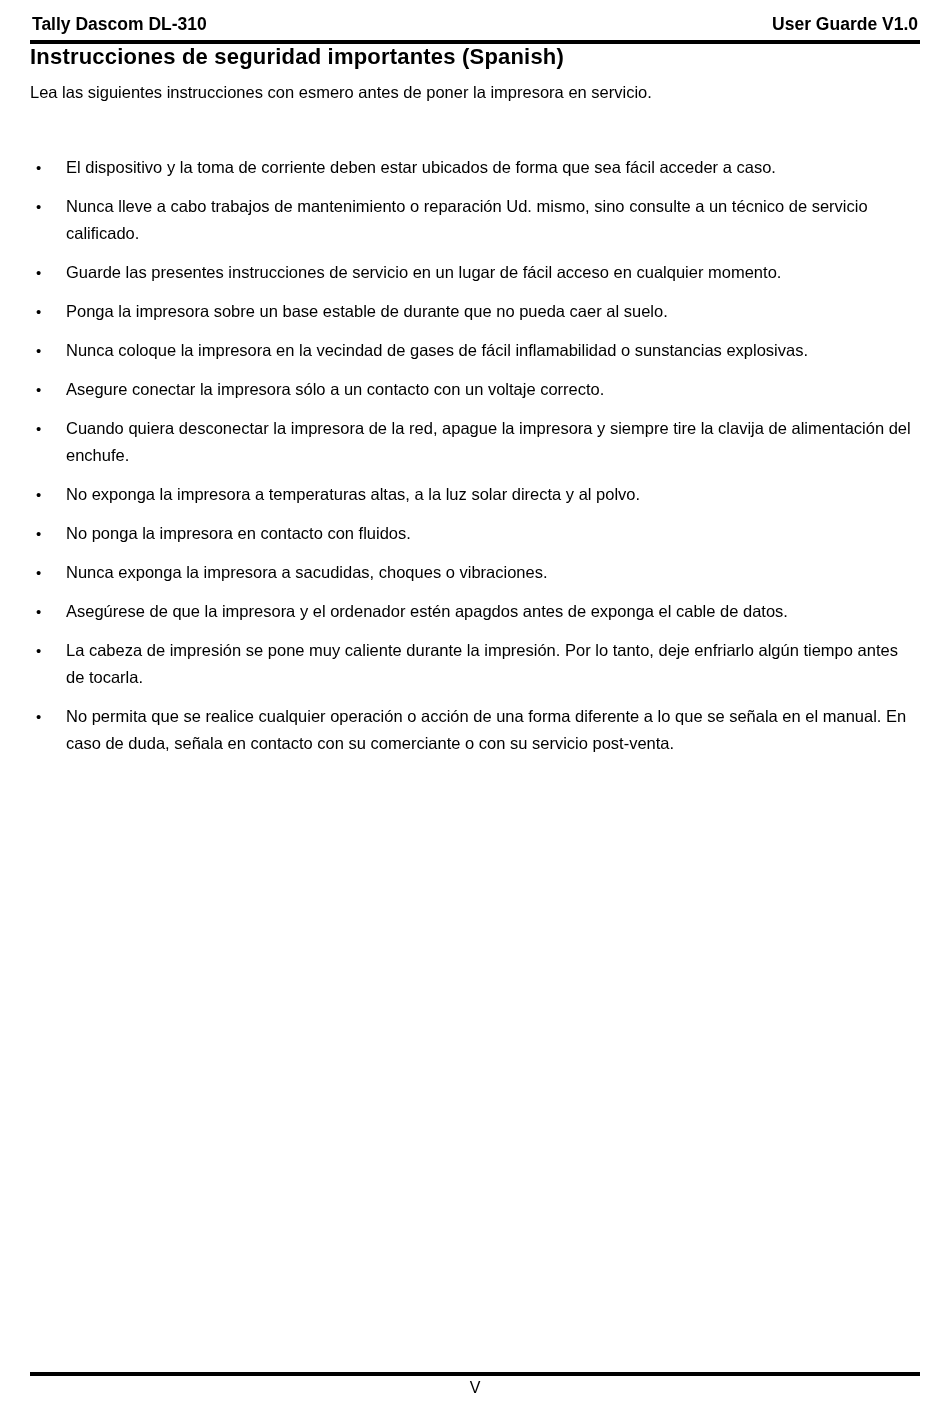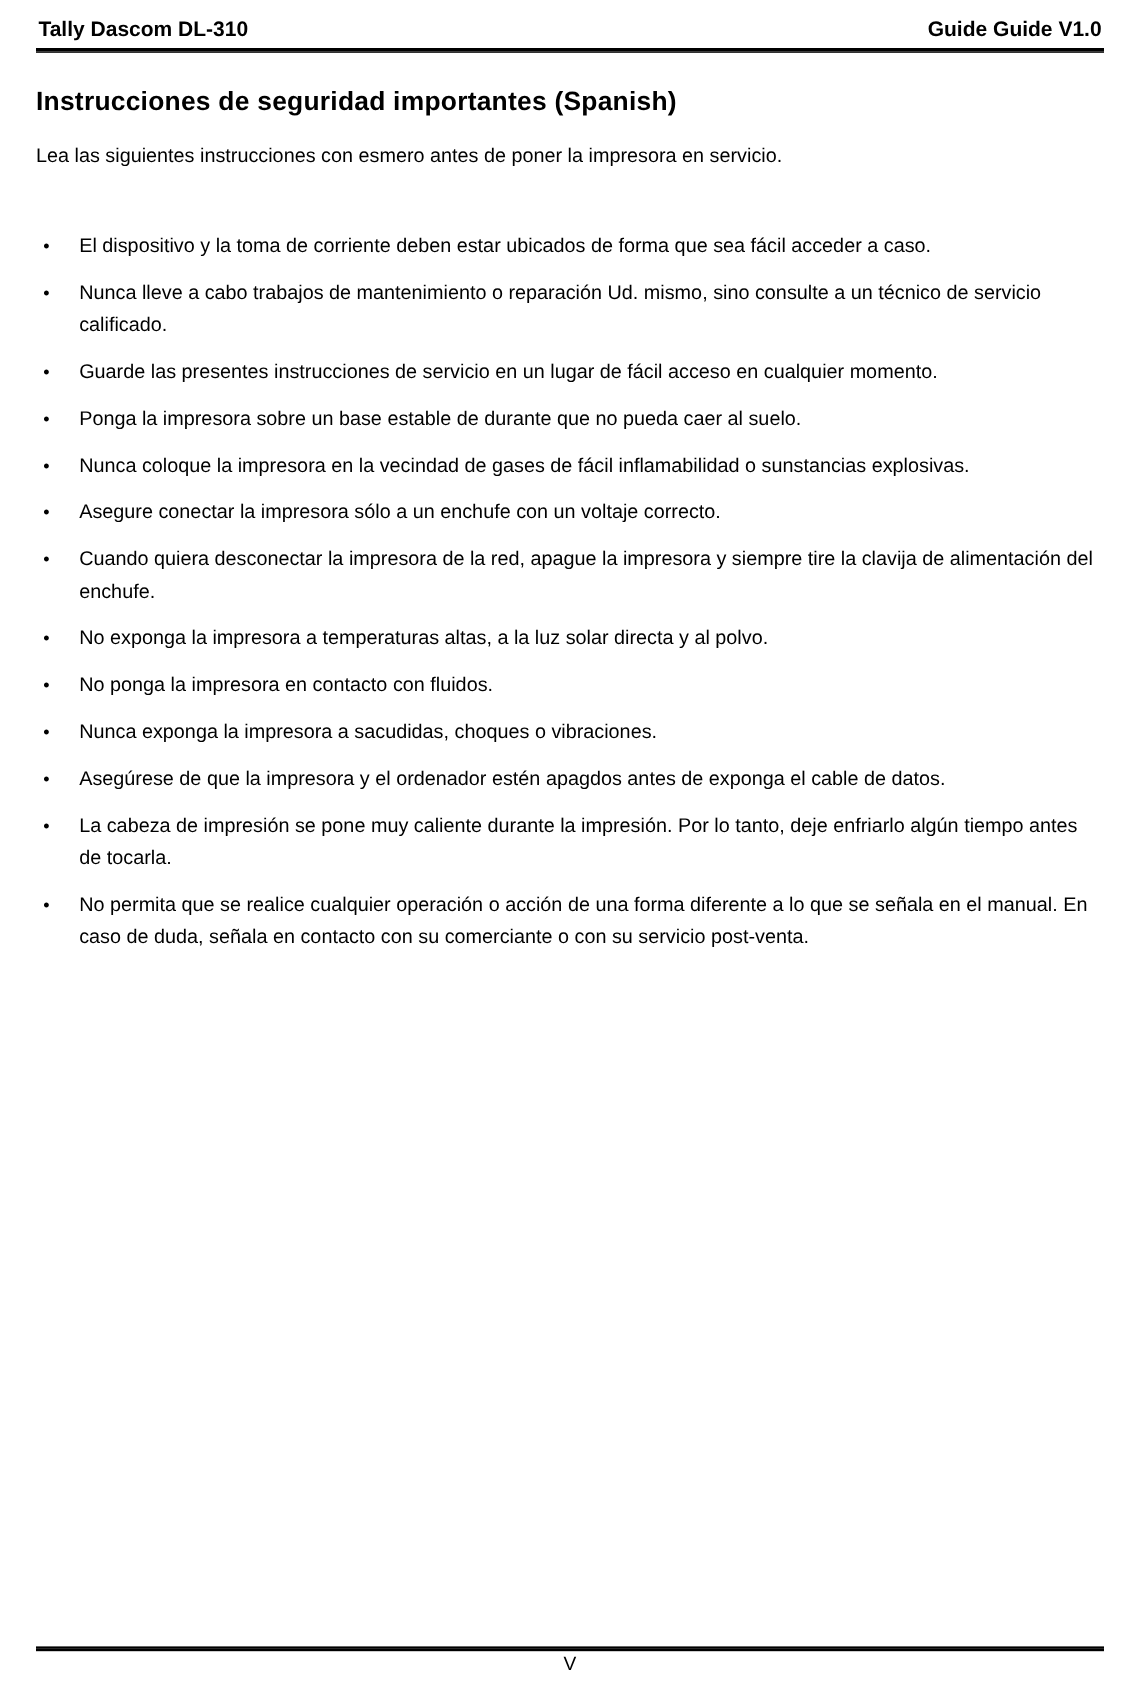--- a/index.html
+++ b/index.html
@@ -27,27 +27,26 @@
     font-size: 17.5px;
     padding: 2px 2px 0 2px;
   }
   .header-rule {
     margin-top: 5px;
     height: 4px;
     border-top: 3px solid #000;
     border-bottom: 1px solid #000;
   }
   .doc-title {
-    margin-top: 28px;
     font-size: 22px;
     font-weight: bold;
     letter-spacing: 0.2px;
   }
   .intro {
-    margin-top: 20px;
+    margin-top: 10px;
     font-size: 16.5px;
     line-height: 24px;
   }
   .bullet-list {
     margin-top: 50px;
   }
   .bullet-item {
     display: flex;
     align-items: flex-start;
     margin-bottom: 12px;
@@ -76,21 +75,21 @@
     margin-top: 3px;
   }
 </style>
 </head>
 <body>
 
 <div class="page">
 
   <div class="header">
     <span>Tally Dascom DL-310</span>
-    <span>Guide Guide V1.0</span>
+    <span>User Guarde V1.0</span>
   </div>
   <div class="header-rule"></div>
 
   <div class="doc-title">Instrucciones de seguridad importantes (Spanish)</div>
 
   <div class="intro">Lea las siguientes instrucciones con esmero antes de poner la impresora en servicio.</div>
 
   <div class="bullet-list">
 
     <div class="bullet-item">
@@ -113,21 +112,21 @@
       <span class="bullet-text">Ponga la impresora sobre un base estable de durante que no pueda caer al suelo.</span>
     </div>
 
     <div class="bullet-item">
       <span class="bullet-marker">•</span>
       <span class="bullet-text">Nunca coloque la impresora en la vecindad de gases de fácil inflamabilidad o sunstancias explosivas.</span>
     </div>
 
     <div class="bullet-item">
       <span class="bullet-marker">•</span>
-      <span class="bullet-text">Asegure conectar la impresora sólo a un enchufe con un voltaje correcto.</span>
+      <span class="bullet-text">Asegure conectar la impresora sólo a un contacto con un voltaje correcto.</span>
     </div>
 
     <div class="bullet-item">
       <span class="bullet-marker">•</span>
       <span class="bullet-text">Cuando quiera desconectar la impresora de la red, apague la impresora y siempre tire la clavija de alimentación del enchufe.</span>
     </div>
 
     <div class="bullet-item">
       <span class="bullet-marker">•</span>
       <span class="bullet-text">No exponga la impresora a temperaturas altas, a la luz solar directa y al polvo.</span>

